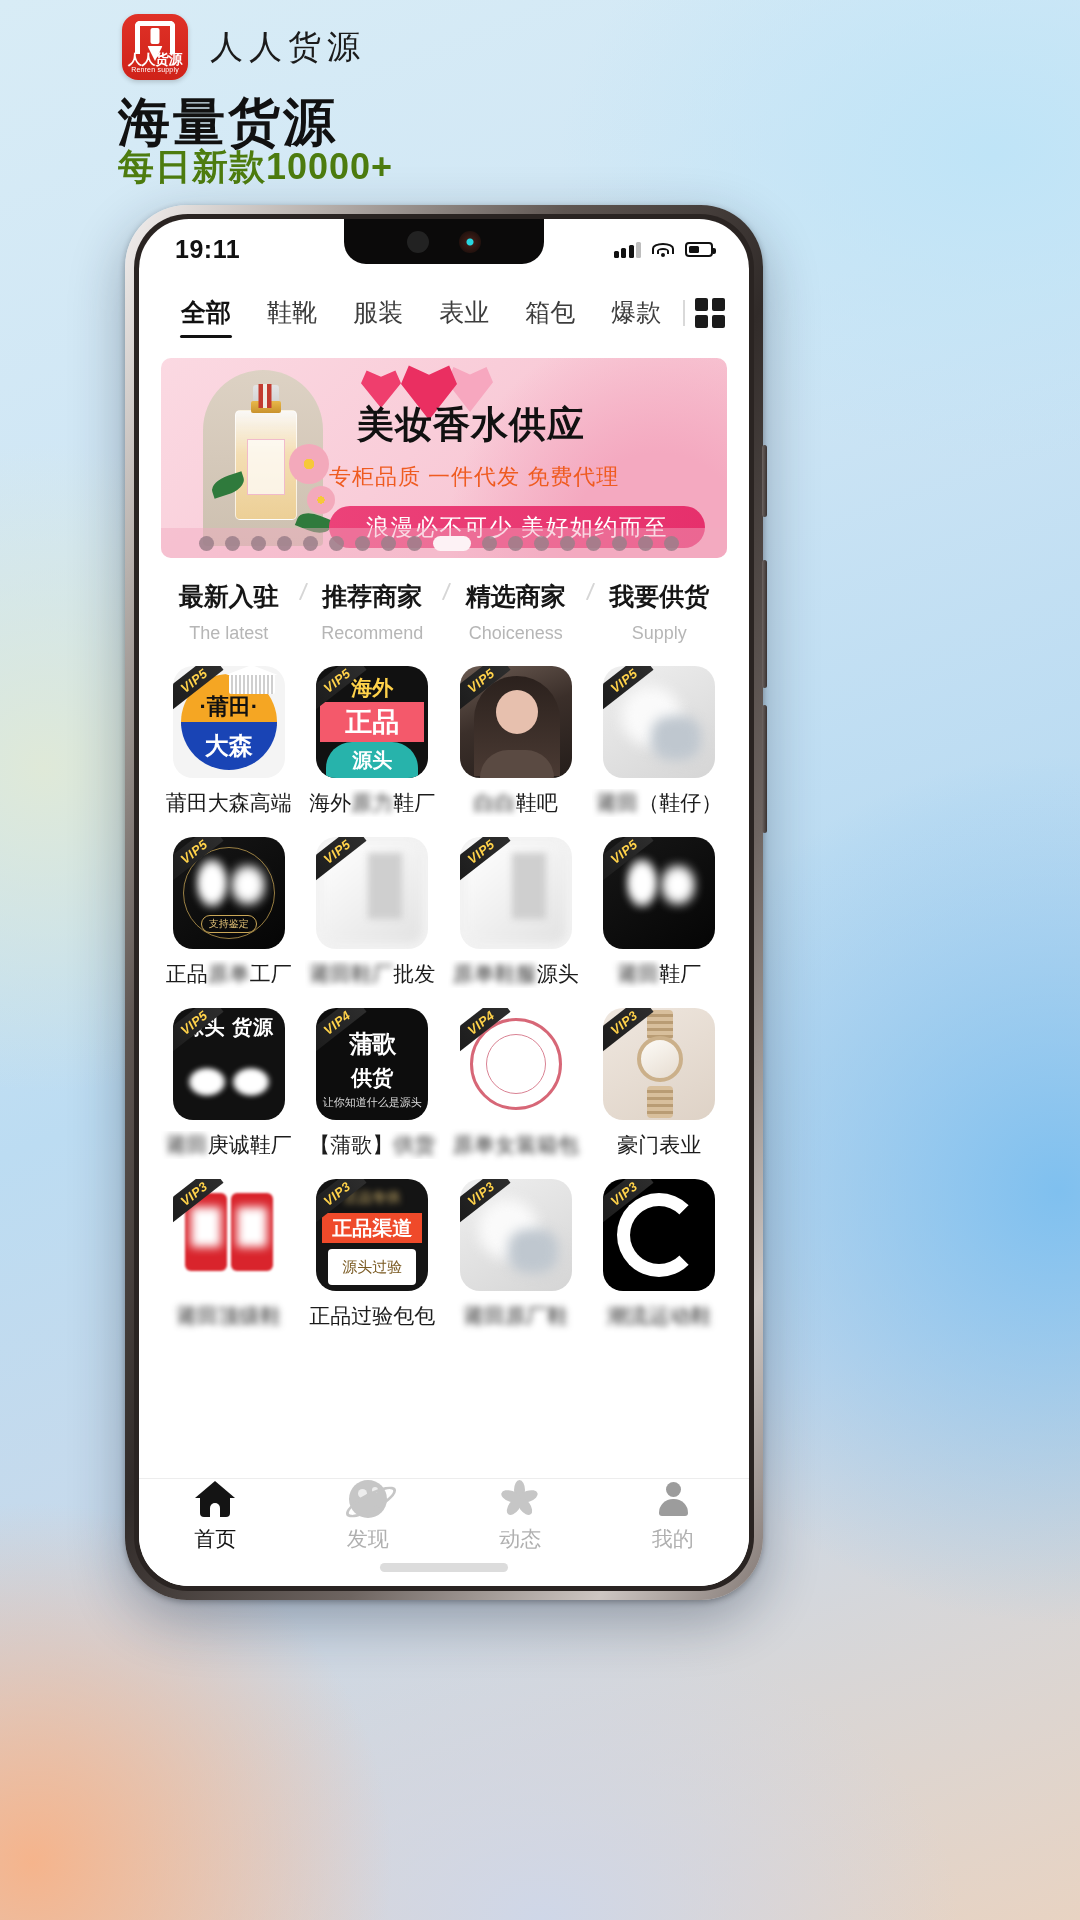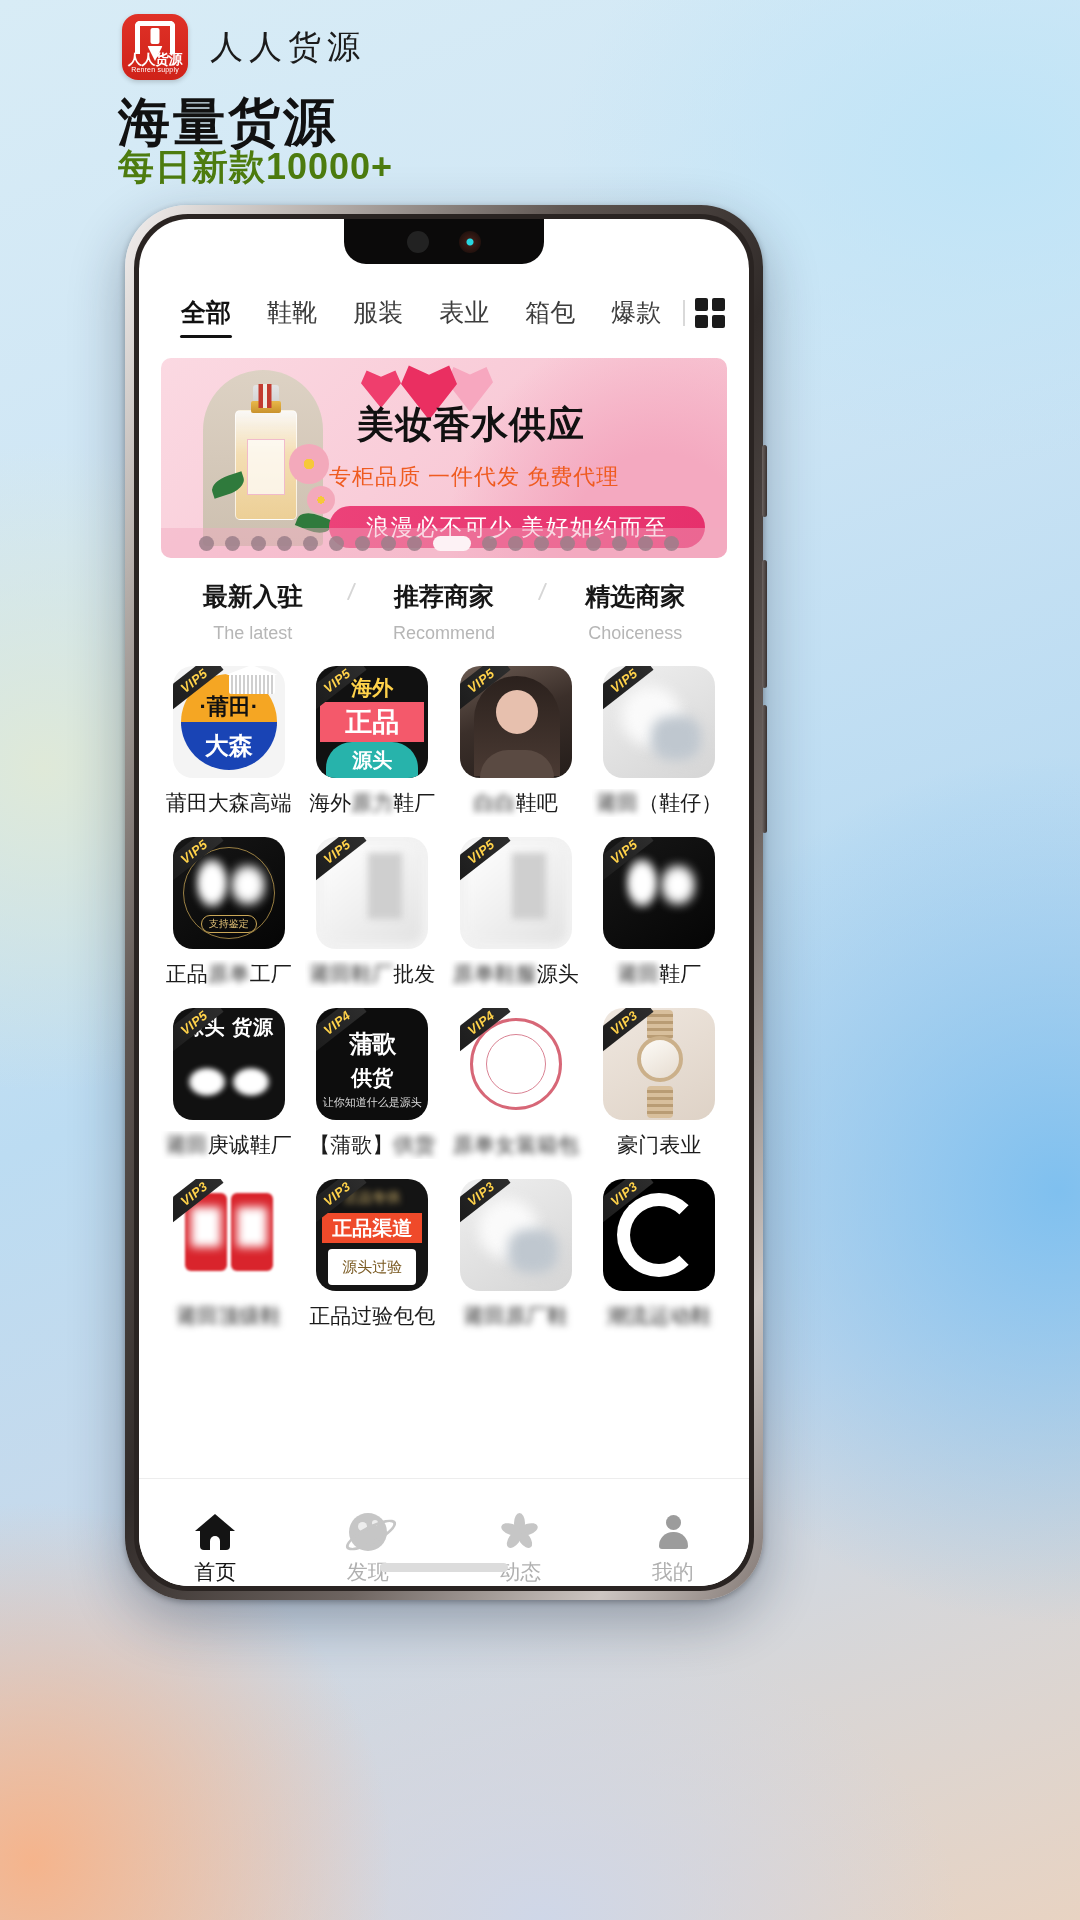--- a/index.html
+++ b/index.html
@@ -311,21 +311,21 @@
   .t-blur .s2 { position:absolute; right:14px; bottom:18px; width:50px; height:44px; background:#bfc7cf;
      filter:blur(6px); border-radius:40%; }
 
   .t-ring { background:#000; }
   .t-ring .o { position:absolute; left:14px; top:14px; right:14px; bottom:14px;
      border:13px solid #fff; border-radius:50%; border-right-color:#000; }
 
   
   .tabbar {
     position:absolute; left:0; right:0; bottom:0; height:108px; background:#fff;
-    border-top:1px solid #ededed; display:flex; align-items:flex-end; padding-top:12px; z-index:9;
+    border-top:1px solid #ededed; display:flex; align-items:flex-start; padding-top:0; z-index:9;
   }
   .tbitem { flex:1; text-align:center; }
   .tbitem .lab { font-size:21px; margin-top:6px; color:#b0b0b0; }
   .tbitem.on .lab { color:#141414; }
   .ic { height:40px; display:flex; align-items:center; justify-content:center; }
   .ic-home { width:40px; height:36px; position:relative; }
   .ic-home .rf { position:absolute; left:0; top:0; width:0; height:0;
      border-left:20px solid transparent; border-right:20px solid transparent; border-bottom:17px solid #141414; }
   .ic-home .bd { position:absolute; left:5px; top:15px; width:30px; height:21px; background:#141414; border-radius:0 0 4px 4px; }
   .ic-home .dr { position:absolute; left:15px; top:22px; width:10px; height:14px; background:#fff; border-radius:5px 5px 0 0; }
@@ -371,20 +371,39 @@
   <div class="btn-side v2"></div>
   <div class="btn-side v3"></div>
   <div class="bezel">
     <div class="screen">
 
       <div class="notch">
         <div class="cam1"></div>
         <div class="cam2"></div>
       </div>
 
+      <div class="statusbar">
+        <div class="clock">19:11</div>
+        <div class="sysicons">
+          <div class="sig">
+              <i></i>
+              <i></i>
+              <i></i>
+              <i></i>
+            </div>
+          <div class="wifi">
+              <span></span>
+              <span></span>
+              <span></span>
+            </div>
+          <div class="bat">
+              <i></i>
+            </div>
+        </div>
+      </div>
 
       <div class="content">
 
 
         <div class="tabs">
           <div class="tab active">全部</div>
           <div class="tab">鞋靴</div>
           <div class="tab">服装</div>
           <div class="tab">表业</div>
           <div class="tab">箱包</div>
@@ -444,20 +463,24 @@
             <div class="en">The latest</div>
           </div>
           <div class="sec">
             <div class="cn">推荐商家</div>
             <div class="en">Recommend</div>
           </div>
           <div class="sec">
             <div class="cn">精选商家</div>
             <div class="en">Choiceness</div>
           </div>
+          <div class="sec">
+            <div class="cn">我要供货</div>
+            <div class="en">Supply</div>
+          </div>
         </div>
 
         <div class="grid">
 
           <div class="shop">
             <div class="thumb t-putian">
               <div class="top"></div>
                 <div class="bot"></div>
                 <div class="roof"></div>
               <div class="cn1">·莆田·</div>

